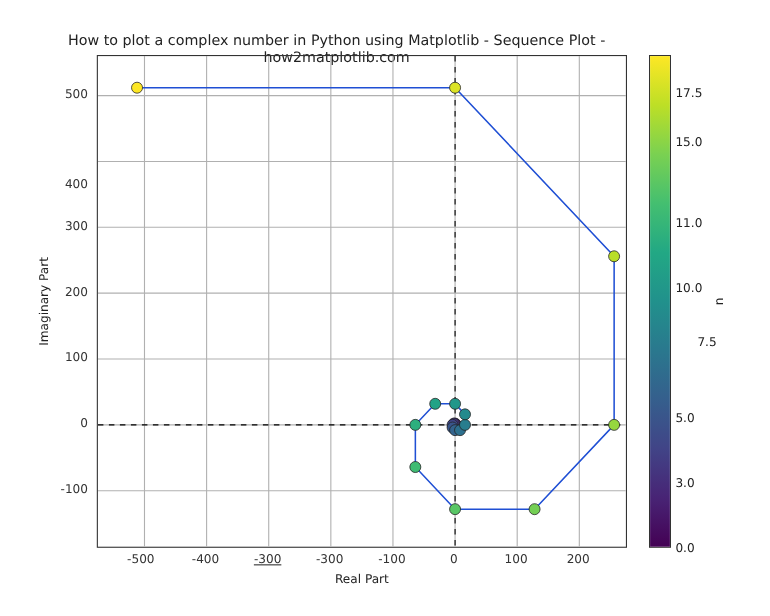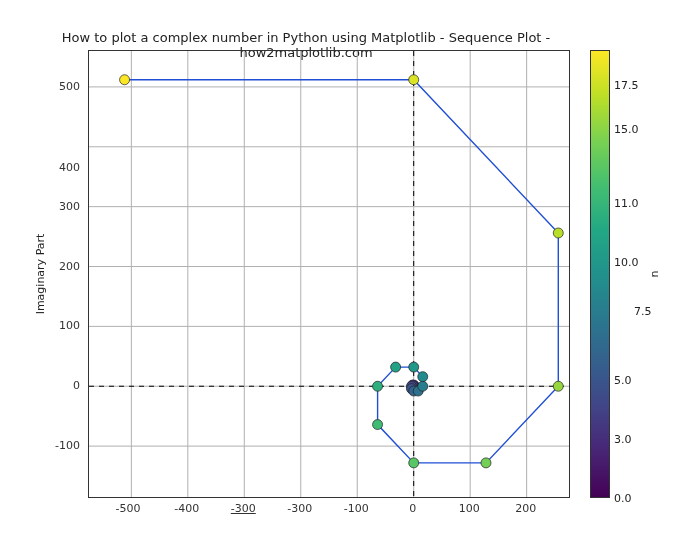--- a/index.html
+++ b/index.html
@@ -73,20 +73,21 @@
           <circle cx="469.2705882352941" cy="181.99194630872483" r="5" fill="rgb(185,222,40)" stroke="#222" stroke-width="0.7"></circle>
           <circle cx="324.7058823529412" cy="28.73557046979863" r="5" fill="rgb(219,227,38)" stroke="#222" stroke-width="0.7"></circle>
           <circle cx="35.57647058823529" cy="28.73557046979863" r="5" fill="rgb(253,231,37)" stroke="#222" stroke-width="0.7"></circle>
         </g>
     </svg>
   </div>
 
   <div></div>
   <div></div>
 
+  <div class="xlabel">Real Part</div>
   <div class="ylabel">
       <span>Imaginary Part</span>
     </div>
 
   <div class="cbar">
     <div class="cbar-inner" style="background: linear-gradient(to top, rgb(68, 1, 84), rgb(72, 36, 117), rgb(65, 68, 135), rgb(53, 95, 141), rgb(42, 120, 142), rgb(33, 145, 140), rgb(34, 168, 132), rgb(68, 191, 112), rgb(122, 209, 81), rgb(189, 223, 38), rgb(253, 231, 37));"></div>
   </div>
   <div></div>
   <div class="cblabel">
       <span>n</span>

